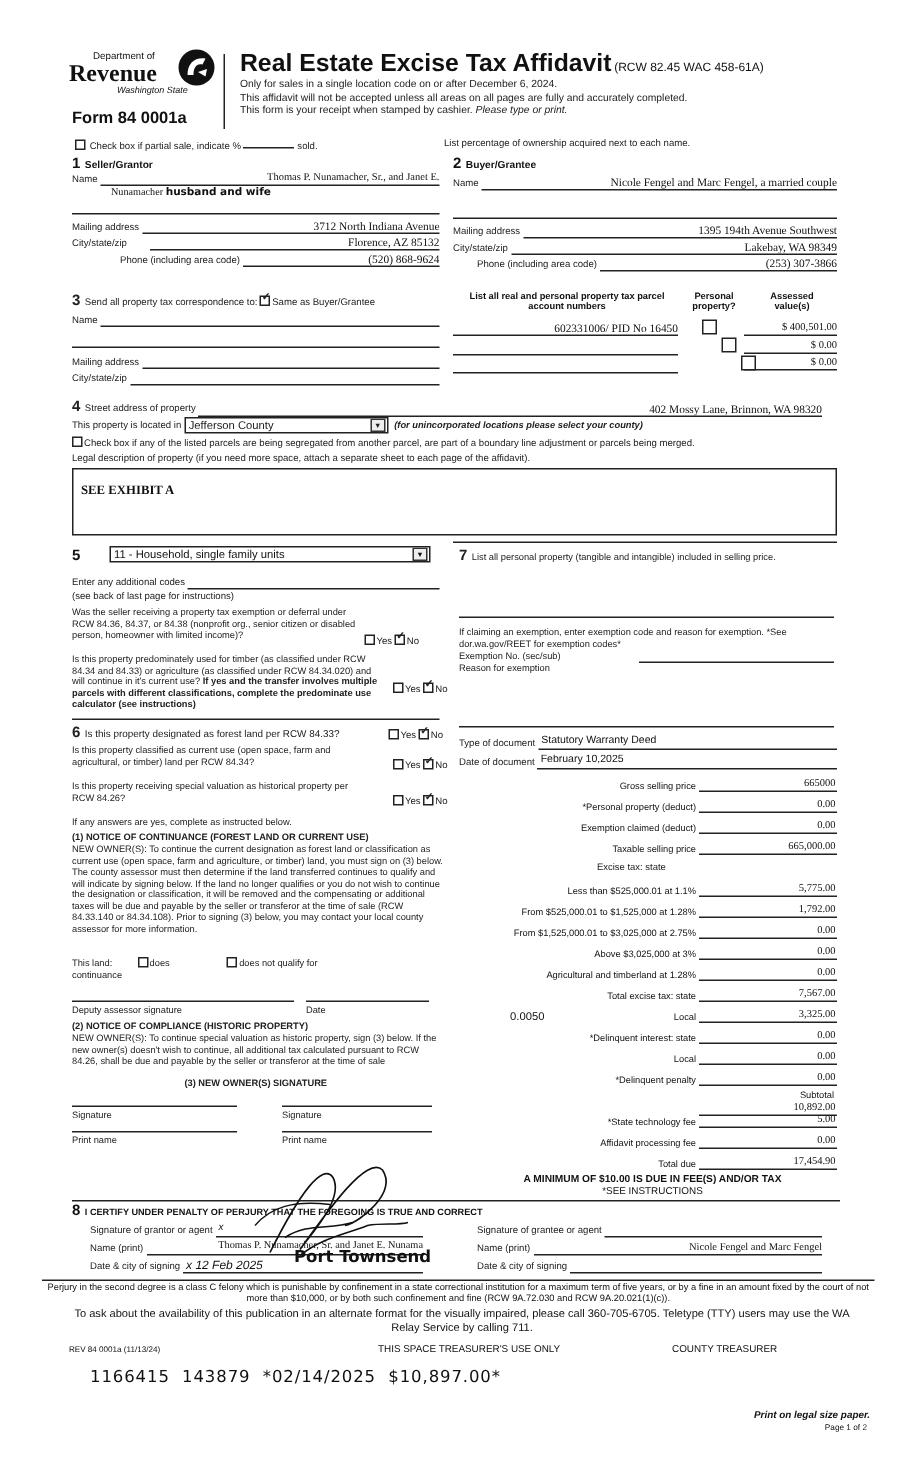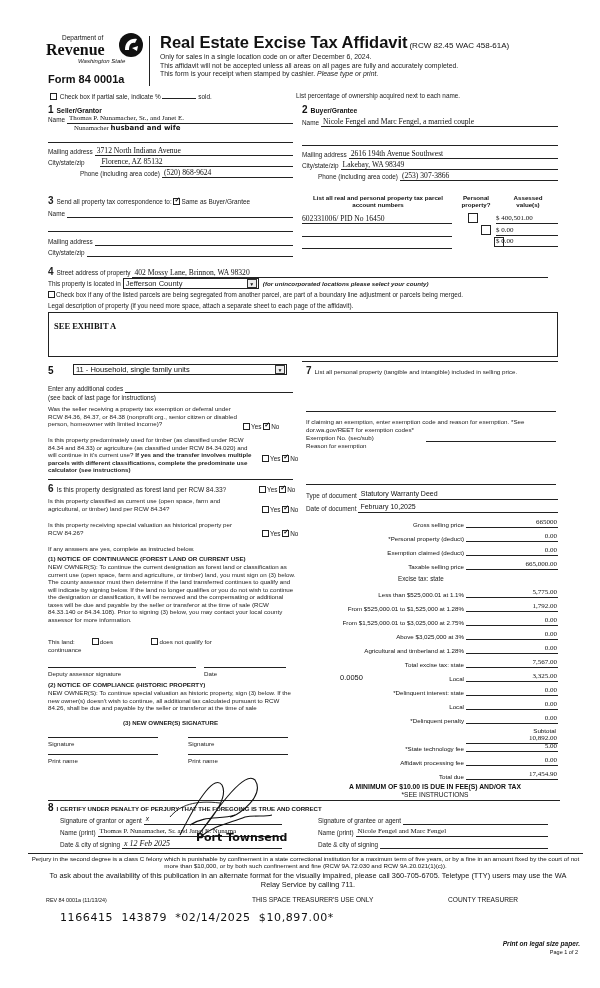--- a/index.html
+++ b/index.html
@@ -1,20 +1,20 @@
 <!DOCTYPE html>
 <html><head>
 <meta charset="utf-8">
 <style>
   * { box-sizing: border-box; margin: 0; padding: 0; }
   html, body { width: 600px; height: 988px; background: #ffffff; overflow: hidden; }
   body { font-family: "Liberation Sans", sans-serif; color: #111; position: relative; font-size: 6.6px; line-height: 1.2; }
   .abs { position: absolute; }
   .serif { font-family: "Liberation Serif", serif; }
-  .filled { font-family: "Liberation Serif", serif; font-size: 7.6px; color: #111; }
+  .filled { font-family: "Liberation Serif", serif; font-size: 7.6px; color: #111; text-align: right; }
   .uline { border-bottom: 1px solid #222; }
   .lbl { font-size: 6.4px; color: #222; white-space: nowrap; }
   .row { position: absolute; display: flex; align-items: flex-end; }
   .row .lbl { margin-right: 2px; }
   .row .field { flex: 1; border-bottom: 1px solid #222; height: 10px; padding-left: 2px; white-space: nowrap; overflow: hidden; }
   .secnum { font-weight: bold; font-size: 10px; margin-right: 3px; }
   .sechead { font-weight: bold; font-size: 6.8px; }
   .cb { display: inline-block; width: 7px; height: 7px; border: 1px solid #222; vertical-align: -1px; margin-right: 1px; background: #fff; position: relative; }
   .cb.checked::after { content: "✓"; position: absolute; left: 0px; top: -3px; font-size: 7px; font-weight: bold; }
   .cb.big { width: 10px; height: 10px; }
@@ -87,21 +87,21 @@
 <div class="abs" style="left:302px;top:104px;">
   <span class="secnum">2</span><span class="sechead">Buyer/Grantee</span>
 </div>
 <div class="row" style="left:302px;top:117px;width:256px;">
   <span class="lbl">Name</span>
   <span class="field filled">Nicole Fengel and Marc Fengel, a married couple</span>
 </div>
 <div class="divider" style="left:302px;top:145px;width:256px;"></div>
 <div class="row" style="left:302px;top:149px;width:256px;">
   <span class="lbl">Mailing address</span>
-  <span class="field filled">2616 194th Avenue Southwest</span>
+  <span class="field filled">1395 194th Avenue Southwest</span>
 </div>
 <div class="row" style="left:302px;top:160px;width:256px;">
   <span class="lbl">City/state/zip</span>
   <span class="field filled">Lakebay, WA 98349</span>
 </div>
 <div class="row" style="left:302px;top:171px;width:256px;padding-left:16px;">
   <span class="lbl">Phone (including area code)</span>
   <span class="field filled">(253) 307-3866</span>
 </div>
 
@@ -333,21 +333,21 @@
 <div class="row" style="left:60px;top:815px;width:222px;">
   <span class="lbl">Signature of grantor or agent</span>
   <span class="field"><span style="font-style:italic;">x</span></span>
 </div>
 <div class="row" style="left:60px;top:827px;width:222px;">
   <span class="lbl">Name (print)</span>
   <span class="field filled" style="font-size:6.9px;">Thomas P. Nunamacher, Sr. and Janet E. Nunama</span>
 </div>
 <div class="row" style="left:60px;top:839px;width:222px;">
   <span class="lbl">Date &amp; city of signing</span>
-  <span class="field" style="font-style:italic;font-family:Liberation Serif, serif;font-size:8px;">x 12 Feb 2025</span>
+  <span class="field" style="font-style:italic;font-family:Liberation Sans, sans-serif;font-size:8px;">x 12 Feb 2025</span>
 </div>
 <div class="abs" style="left:196px;top:831px;font-family:'DejaVu Sans',sans-serif;font-weight:bold;font-size:11px;">Port Townsend</div>
 
 <svg class="abs" style="left:160px;top:755px;" width="115" height="95" viewBox="0 0 115 95">
   <path d="M20 80 C 40 40, 55 20, 62 30 C 70 45, 45 70, 40 78 C 60 50, 85 15, 95 25 C 105 40, 80 60, 70 62" fill="none" stroke="#111" stroke-width="1.1"></path>
   <path d="M30 70 C 45 60, 60 65, 75 60 M40 82 C 55 70, 70 68, 85 62 C 95 60, 105 62, 112 60" fill="none" stroke="#111" stroke-width="1.1"></path>
   <path d="M10 62 C 20 50, 35 45, 60 48" fill="none" stroke="#111" stroke-width="0.9"></path>
 </svg>
 
 <div class="row" style="left:318px;top:815px;width:230px;">

